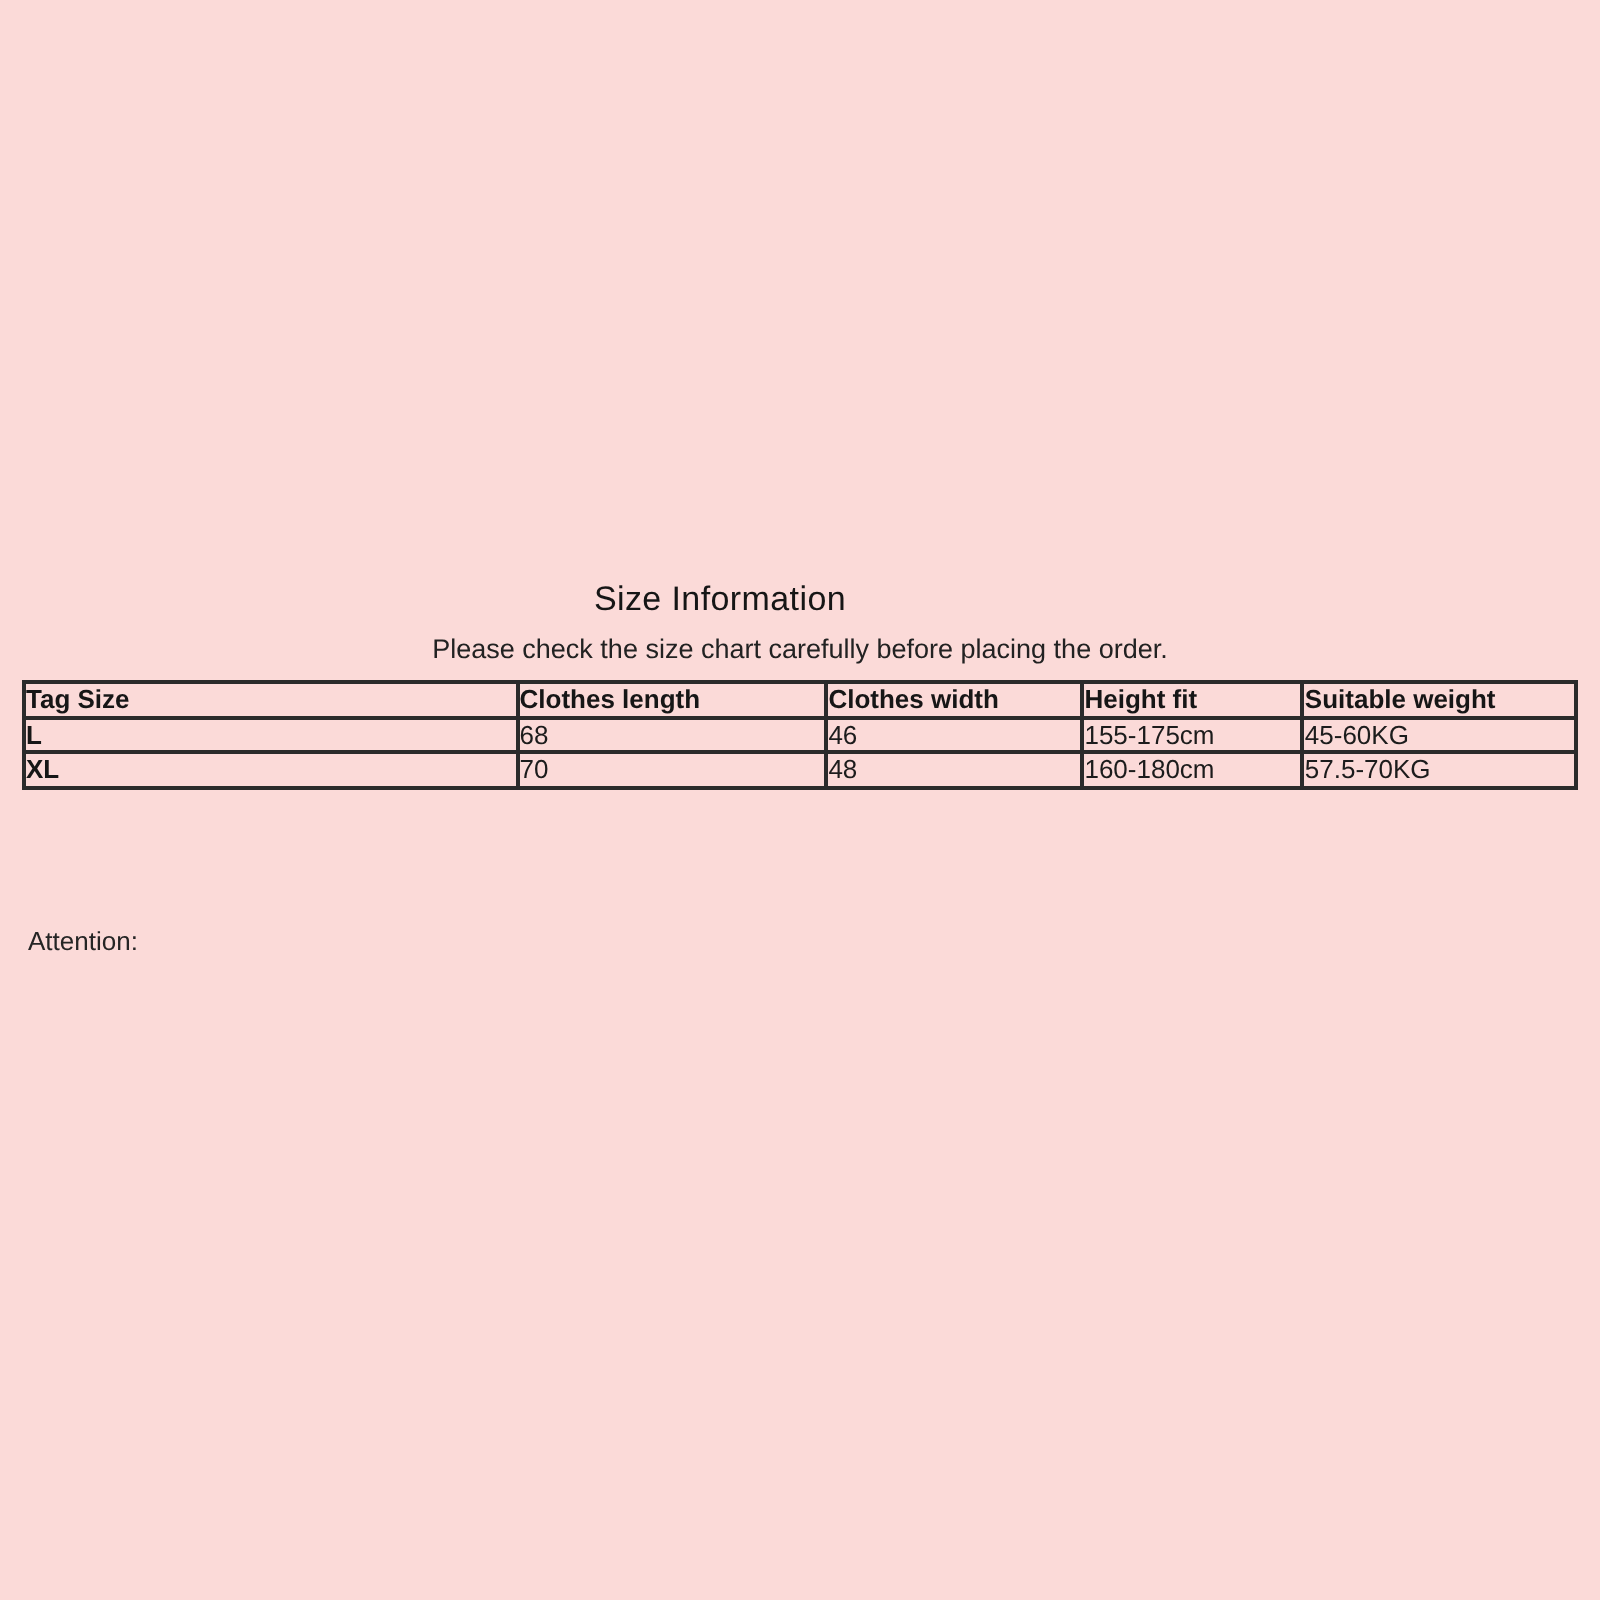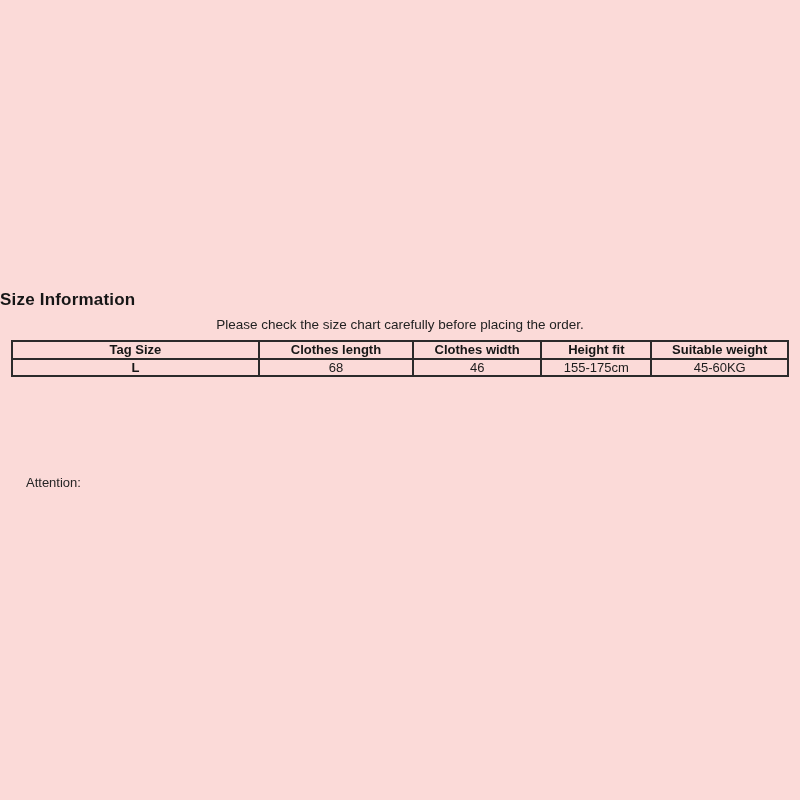--- a/index.html
+++ b/index.html
@@ -13,22 +13,23 @@
     background: #fbdad8;
     font-family: "Liberation Sans", "DejaVu Sans", sans-serif;
     color: #1c1c1c;
     overflow: hidden;
   }
   .title {
     position: absolute;
     top: 290px;
     left: 0;
     width: 720px;
+    text-align: center;
     font-size: 17px;
-    font-weight: bold;
+    font-weight: normal;
     color: #161616;
     letter-spacing: 0.2px;
   }
   .subtitle {
     position: absolute;
     top: 317px;
     left: 0;
     width: 800px;
     text-align: center;
     font-size: 13.5px;
@@ -38,21 +39,21 @@
     position: absolute;
     left: 11px;
     top: 340px;
     width: 778px;
     border-collapse: collapse;
     table-layout: fixed;
   }
   .size-table th,
   .size-table td {
     border: 2px solid #2b2b2b;
-    text-align: center;
+    text-align: left;
     vertical-align: middle;
     font-size: 13px;
     padding: 0;
     height: 15.5px;
     line-height: 15.5px;
     color: #1c1c1c;
     overflow: hidden;
     white-space: nowrap;
   }
   .size-table th {
@@ -66,21 +67,21 @@
   .attention {
     position: absolute;
     left: 14px;
     top: 463px;
     width: 780px;
     font-size: 13px;
     line-height: 16.5px;
     color: #252525;
   }
   .attention .note {
-    margin: 12px;
+    margin: 0;
   }
 </style>
 </head>
 <body>
 
 <div class="title">Size Information</div>
 
 <div class="subtitle">Please check the size chart carefully before placing the order.</div>
 
 <table class="size-table">
@@ -101,18 +102,25 @@
     </tr>
   </thead>
   <tbody>
       <tr>
         <td class="size-col">L</td>
         <td>68</td>
         <td>46</td>
         <td>155-175cm</td>
         <td>45-60KG</td>
       </tr>
+      <tr>
+        <td class="size-col">XL</td>
+        <td>70</td>
+        <td>48</td>
+        <td>160-180cm</td>
+        <td>57.5-70KG</td>
+      </tr>
     </tbody>
 </table>
 
 <div class="attention">
   <p class="note">Attention:</p>
 </div>
 
 </body></html>

